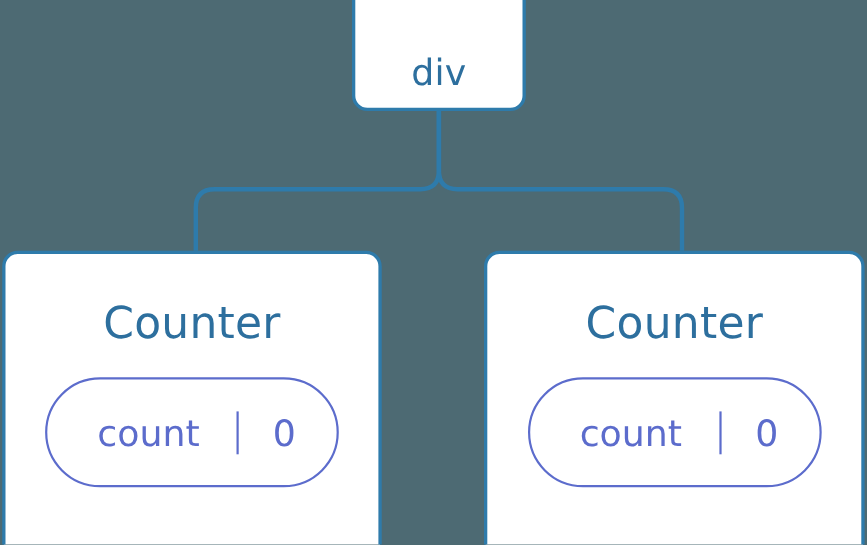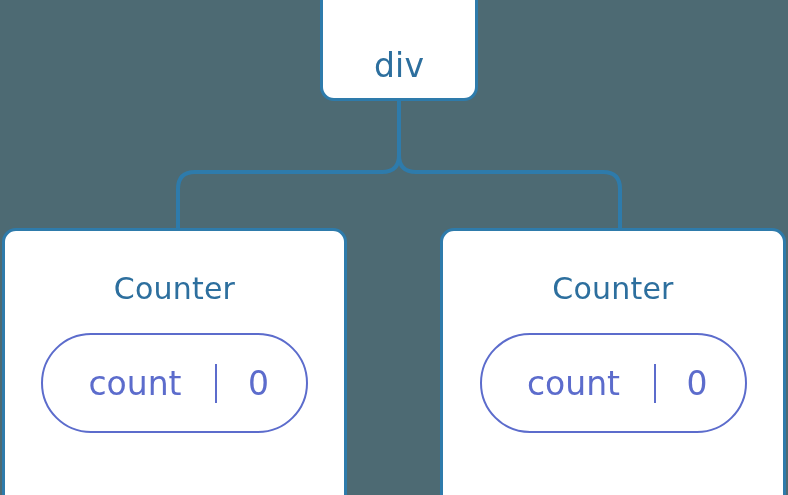--- a/index.html
+++ b/index.html
@@ -63,21 +63,21 @@
   }
   #node-counter-0 {
     left: 2px;
     width: 345px;
   }
   #node-counter-1 {
     left: 440px;
     width: 346px;
   }
   .node-component .node-title {
-    font-size: 30px;
+    font-size: 40px;
     color: #2d6f9e;
     margin-top: 43px;
     line-height: 1;
     letter-spacing: 0.2px;
   }
 
   
   .state-pill {
     margin-top: 29px;
     height: 100px;

